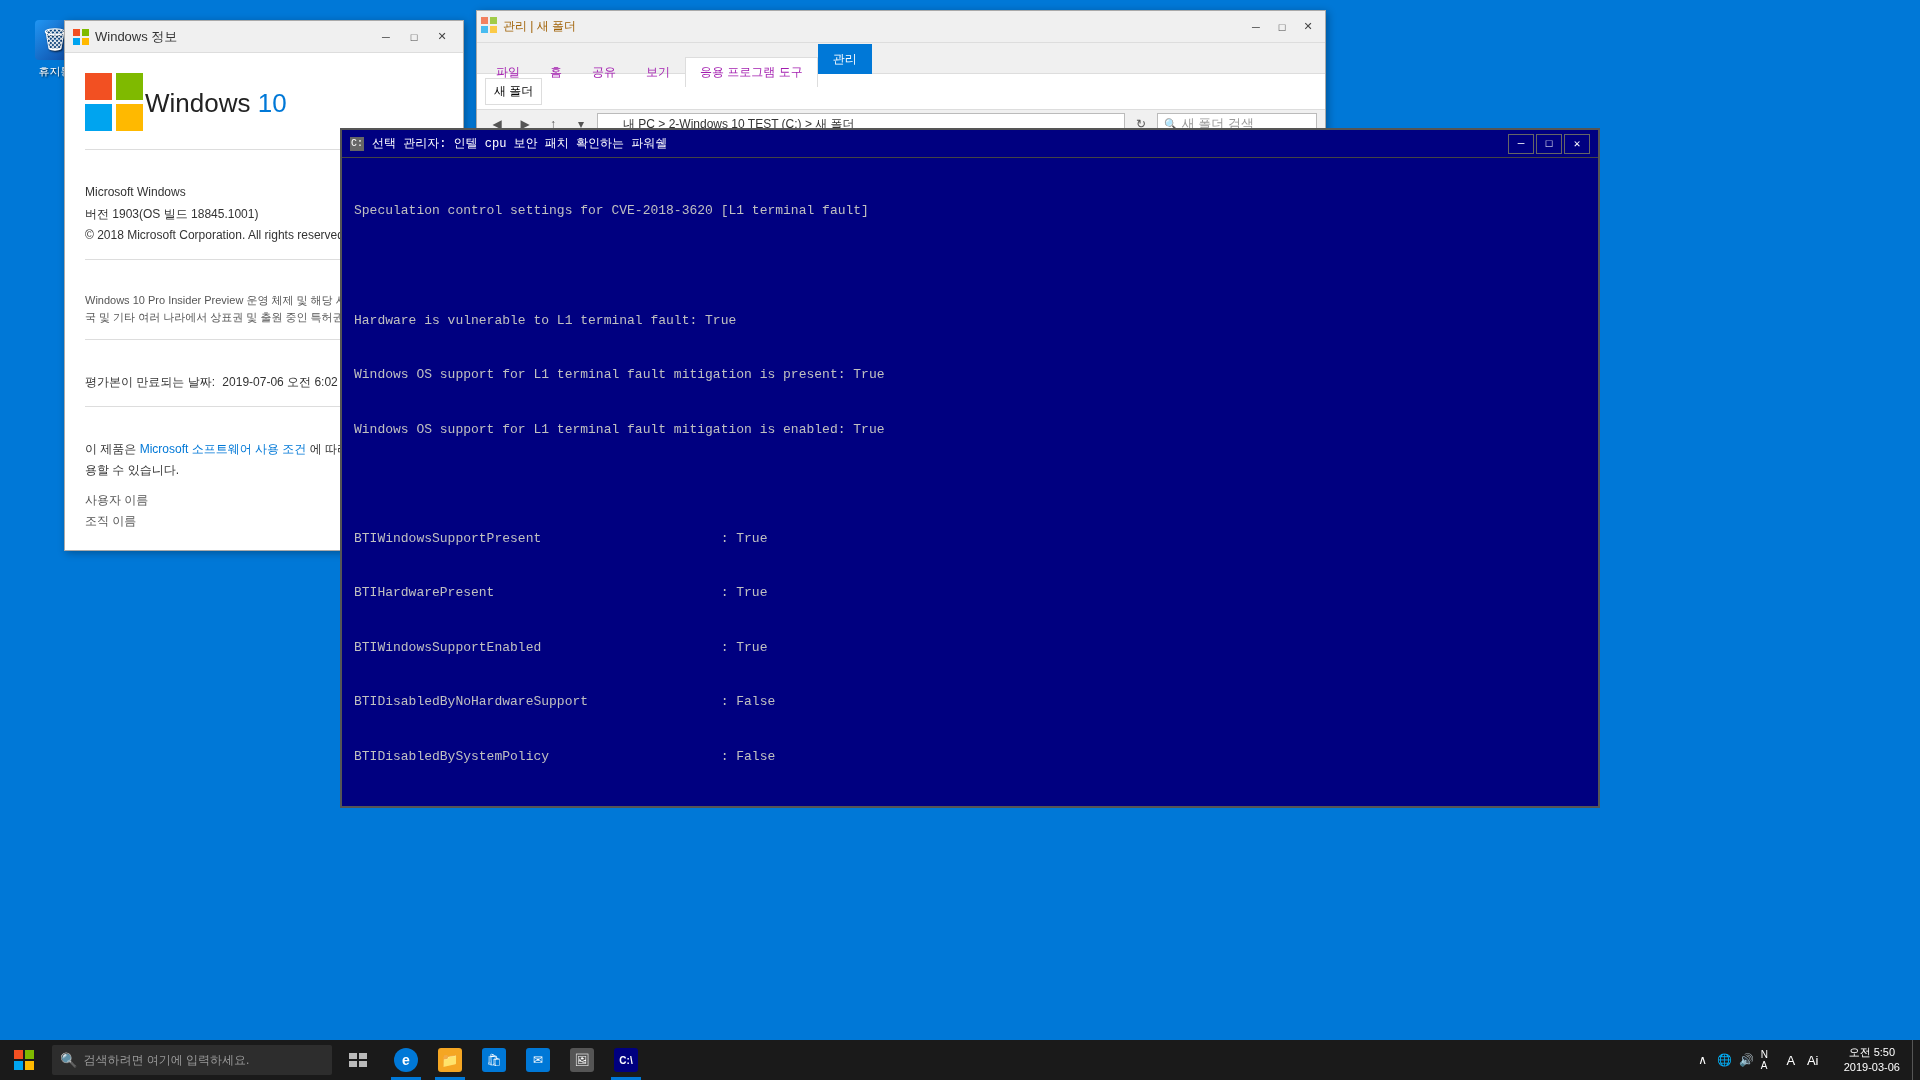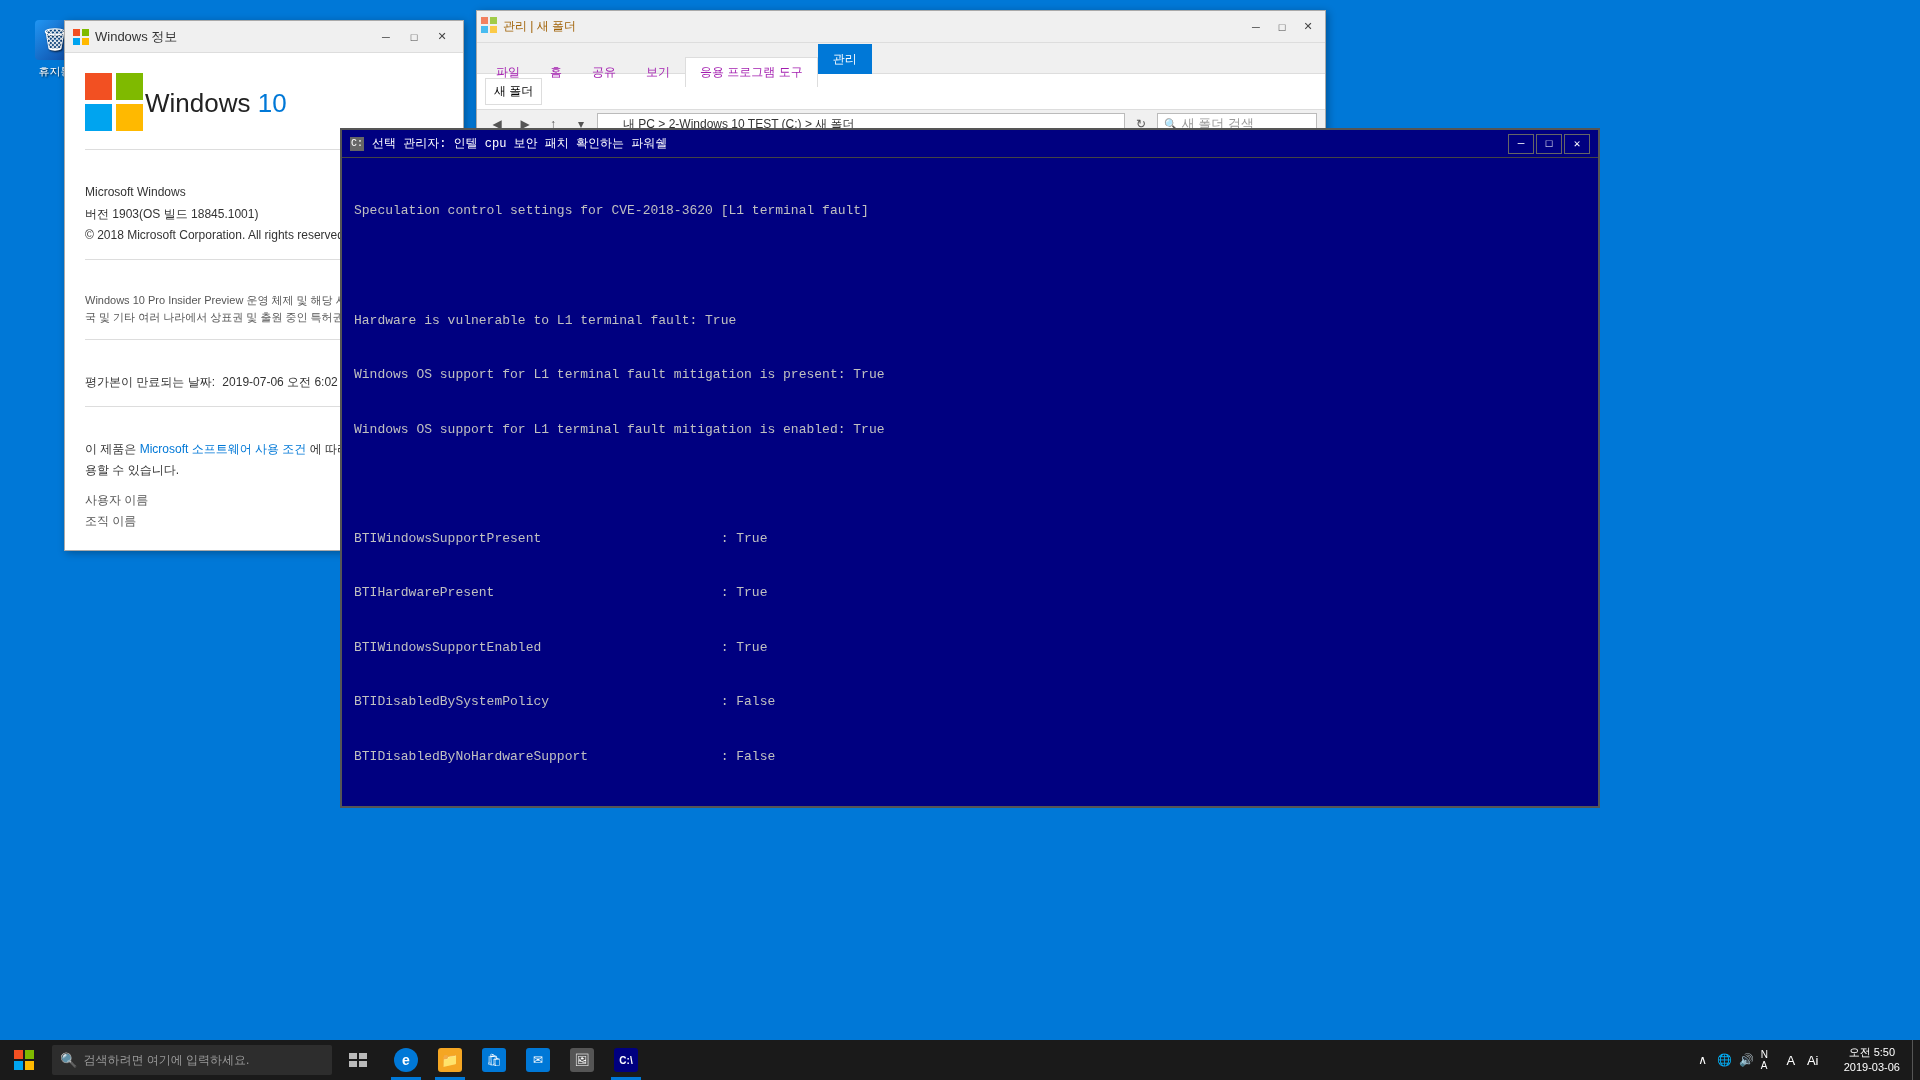--- a/index.html
+++ b/index.html
@@ -677,22 +677,22 @@
     <div class="cmd-content">
       <span class="cmd-line" style="color:#c0c0c0;">Speculation control settings for CVE-2018-3620 [L1 terminal fault]</span>
       <span class="cmd-line">&nbsp;</span>
       <span class="cmd-line">Hardware is vulnerable to L1 terminal fault: True</span>
       <span class="cmd-line">Windows OS support for L1 terminal fault mitigation is present: True</span>
       <span class="cmd-line">Windows OS support for L1 terminal fault mitigation is enabled: True</span>
       <span class="cmd-line">&nbsp;</span>
       <span class="cmd-line">BTIWindowsSupportPresent                       : True</span>
       <span class="cmd-line">BTIHardwarePresent                             : True</span>
       <span class="cmd-line">BTIWindowsSupportEnabled                       : True</span>
+      <span class="cmd-line">BTIDisabledByNoHardwareSupport                 : False</span>
       <span class="cmd-line">BTIDisabledBySystemPolicy                      : False</span>
-      <span class="cmd-line">BTIDisabledByNoHardwareSupport                 : False</span>
       <span class="cmd-line">BTIKernelRetpolineEnabled                      : False</span>
       
       
       
       
       
       
       
       
       

